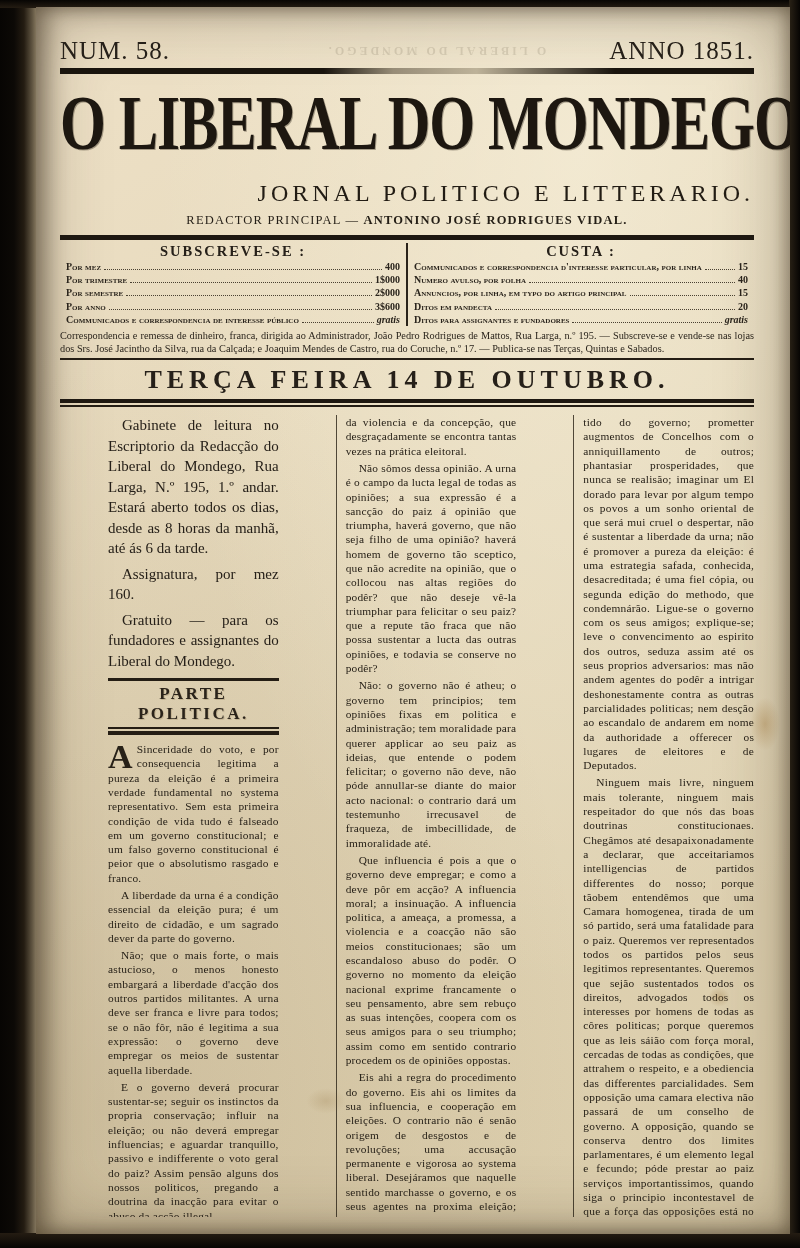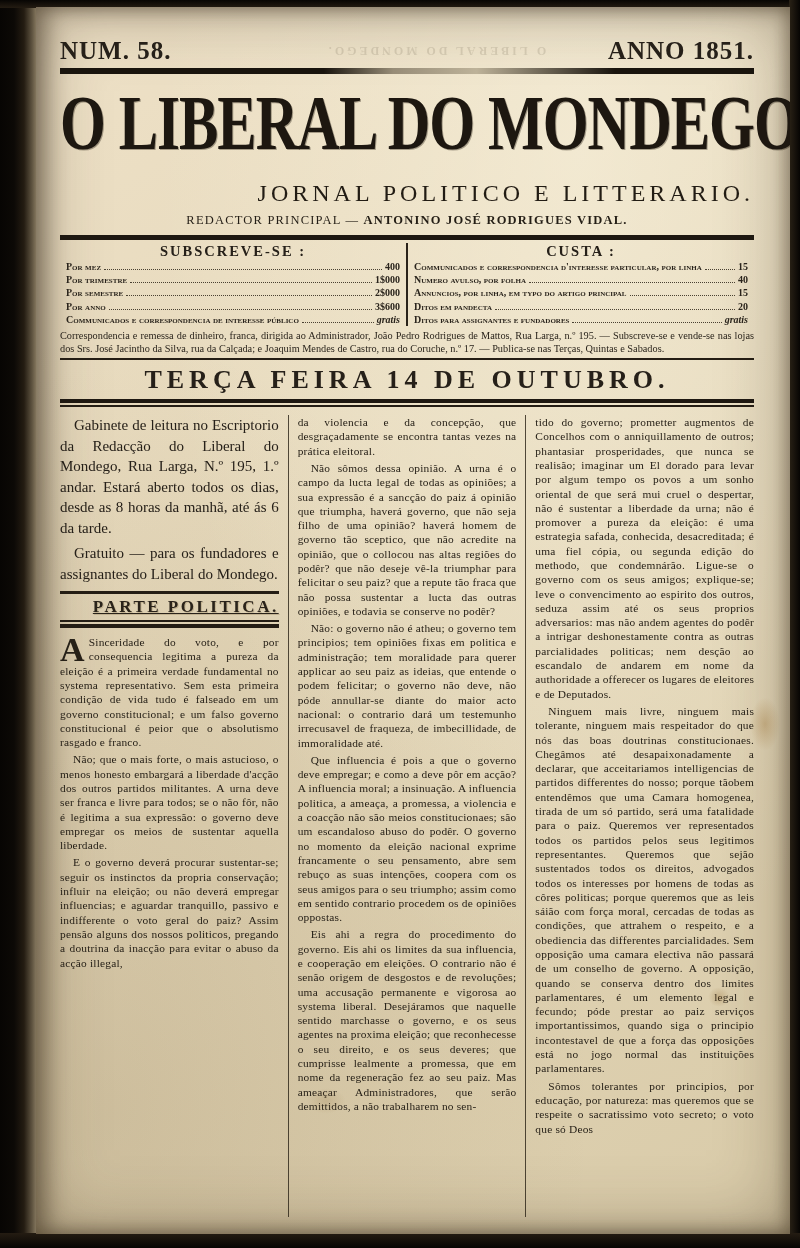--- a/index.html
+++ b/index.html
@@ -20,21 +20,21 @@
       radial-gradient(ellipse at 72% 12%, rgba(255,250,232,.45), transparent 55%),
       radial-gradient(ellipse at 10% 90%, rgba(110,85,45,.16), transparent 50%),
       linear-gradient(150deg,#eee1c7 0%,#e4d7b9 45%,#d9cba9 100%);
     box-shadow: inset 0 0 70px rgba(55,40,18,.38), inset 10px 0 22px rgba(35,25,10,.45),
                 inset -6px 0 14px rgba(35,25,10,.25);
     padding:30px 36px 0 24px; box-sizing:border-box; color:#262019;}
 
   .ghost-head{position:absolute;top:36px;left:250px;width:300px;text-align:center;
     transform:scale(-1,-1);opacity:.17;font-weight:bold;font-size:12px;letter-spacing:3px;color:#5f5540;}
 
-  .page-head{display:flex;justify-content:space-between;align-items:baseline;font-weight:bold;
+  .page-head{display:flex;justify-content:space-between;align-items:baseline;font-weight:normal;
     font-size:25px;letter-spacing:1px;gap:24px;}
   .header-rule{height:6px;margin-top:3px;
     background:linear-gradient(90deg,#19140d 0%,#19140d 38%,#978c77 48%,#bdb299 60%,#19140d 80%,#19140d 100%);}
 
   .masthead{margin:10px 0 0;text-align:center;font-size:59px;font-weight:bold;line-height:1;
     height:84px;letter-spacing:-1px;transform:scaleY(1.32);transform-origin:top center;
     color:#1d1710;text-shadow:1px 1px 0 rgba(30,20,10,.35);white-space:nowrap;}
   .subtitle{margin-top:12px;text-align:right;font-size:24px;letter-spacing:4px;color:#221c14;}
   .editor-line{margin-top:6px;text-align:center;font-size:12.5px;letter-spacing:1.2px;color:#241e16;}
   .editor-name{font-weight:bold;}
@@ -53,29 +53,29 @@
   .srow:last-child .svalue{font-style:italic;font-variant:normal;}
   .admin-note{margin-top:3px;font-size:10.3px;line-height:13px;text-align:justify;color:#2a241c;}
 
   .rule-med{height:2px;background:#241d14;margin-top:3px;}
   .dateline{text-align:center;font-size:26px;font-weight:bold;letter-spacing:5px;padding:5px 0 4px;}
   .rule-heavy2{height:4px;background:#1e1811;}
   .rule-thin{height:2px;background:#241d14;margin-top:2px;}
 
   
   .columns{display:flex;align-items:stretch;margin-top:8px;height:802px;}
-  .col{flex:1;padding:0 9px;box-sizing:border-box;overflow:hidden;}
+  .col{flex:1;padding:0 9px;box-sizing:border-box;overflow:hidden;margin-left:48px;}
   .col1{padding-left:0;}
   .col3{padding-right:0;}
   .col + .col{border-left:1px solid rgba(40,32,20,.8);}
 
   .notice p{margin:0 0 5px;font-size:15px;line-height:20.5px;text-align:justify;text-indent:14px;}
   .sec-rule-a{height:3px;background:#241d14;margin:7px 0 3px;}
-  .sec-title{text-align:right;font-size:17px;font-weight:bold;letter-spacing:2.5px;color:#2a231a;
-    text-shadow:1px 1px 0 #c3b392;text-decoration:underline;}
+  .sec-title{text-align:center;font-size:17px;font-weight:bold;letter-spacing:2.5px;color:#2a231a;
+    text-shadow:1px 1px 0 #c3b392;}
   .sec-rule-b{height:8px;margin:3px 0 7px;
     background:linear-gradient(#241d14 0 2px,transparent 2px 4px,#241d14 4px 8px);}
 
   .article p{margin:0 0 3px;font-size:11.4px;line-height:14.3px;letter-spacing:.2px;
     text-align:justify;color:#272118;}
   .article p.ind{text-indent:13px;}
   .dropcap::first-letter{font-size:34px;float:left;line-height:.78;padding:2px 4px 0 0;font-weight:bold;}
 
   .stain{position:absolute;border-radius:50%;pointer-events:none;}
   .stain1{right:10px;top:690px;width:30px;height:54px;background:radial-gradient(rgba(150,108,45,.35),transparent 70%);}
@@ -173,27 +173,29 @@
     <div class="rule-med"></div>
     <div class="dateline">TERÇA FEIRA 14 DE OUTUBRO.</div>
     <div class="rule-heavy2"></div>
     <div class="rule-thin"></div>
 
     <div class="columns">
 
       <div class="col col1">
         <div class="notice">
           <p>Gabinete de leitura no Escriptorio da Redacção do Liberal do Mondego, Rua Larga, N.º 195, 1.º andar. Estará aberto todos os dias, desde as 8 horas da manhã, até ás 6 da tarde.</p>
+          <p>Assignatura, por mez 160.</p>
           <p>Gratuito — para os fundadores e assignantes do Liberal do Mondego.</p>
         </div>
         <div class="sec-rule-a"></div>
         <div class="sec-title">PARTE POLITICA.</div>
         <div class="sec-rule-b"></div>
         <div class="article">
           <p class="dropcap">A Sinceridade do voto, e por consequencia legitima a pureza da eleição é a primeira verdade fundamental no systema representativo. Sem esta primeira condição de vida tudo é falseado em um governo constitucional; e um falso governo constitucional é peior que o absolutismo rasgado e franco.</p>
+          <p class="ind">A liberdade da urna é a condição essencial da eleição pura; é um direito de cidadão, e um sagrado dever da parte do governo.</p>
           <p class="ind">Não; que o mais forte, o mais astucioso, o menos honesto embargará a liberdade d'acção dos outros partidos militantes. A urna deve ser franca e livre para todos; se o não fôr, não é legitima a sua expressão: o governo deve empregar os meios de sustentar aquella liberdade.</p>
           <p class="ind">E o governo deverá procurar sustentar-se; seguir os instinctos da propria conservação; influir na eleição; ou não deverá empregar influencias; e aguardar tranquillo, passivo e indifferente o voto geral do paiz? Assim pensão alguns dos nossos politicos, pregando a doutrina da inacção para evitar o abuso da acção illegal,</p>
         </div>
       </div>
 
       <div class="col col2">
         <div class="article">
           <p>da violencia e da concepção, que desgraçadamente se encontra tantas vezes na prática eleitoral.</p>
           <p class="ind">Não sômos dessa opinião. A urna é o campo da lucta legal de todas as opiniões; a sua expressão é a sancção do paiz á opinião que triumpha, haverá governo, que não seja filho de uma opinião? haverá homem de governo tão sceptico, que não acredite na opinião, que o collocou nas altas regiões do podêr? que não deseje vê-la triumphar para felicitar o seu paiz? que a repute tão fraca que não possa sustentar a lucta das outras opiniões, e todavia se conserve no podêr?</p>
           <p class="ind">Não: o governo não é atheu; o governo tem principios; tem opiniões fixas em politica e administração; tem moralidade para querer applicar ao seu paiz as ideias, que entende o podem felicitar; o governo não deve, não póde annullar-se diante do maior acto nacional: o contrario dará um testemunho irrecusavel de fraqueza, de imbecillidade, de immoralidade até.</p>

